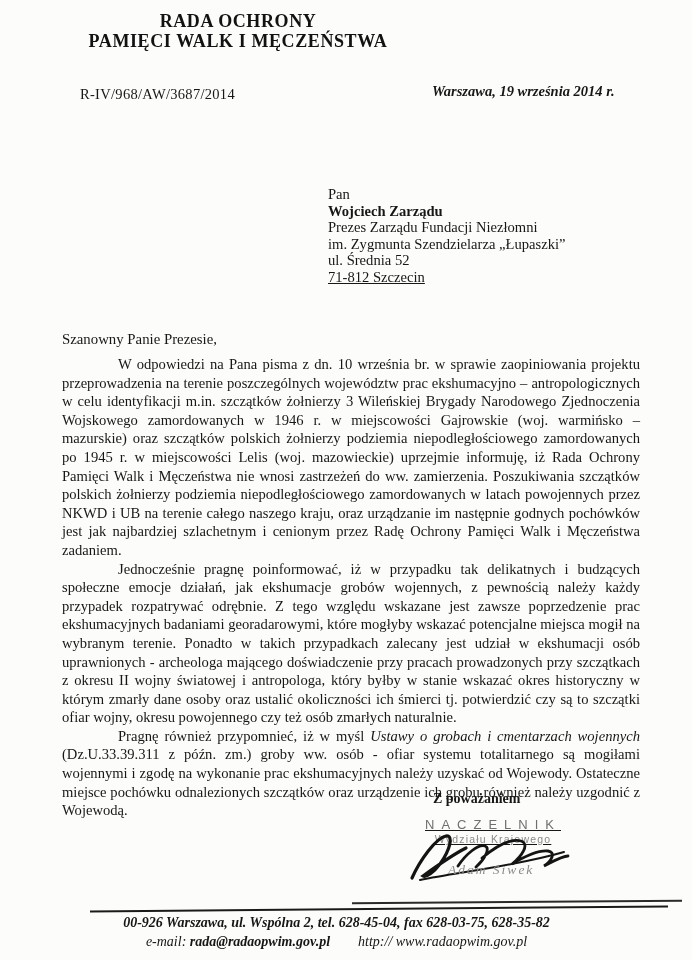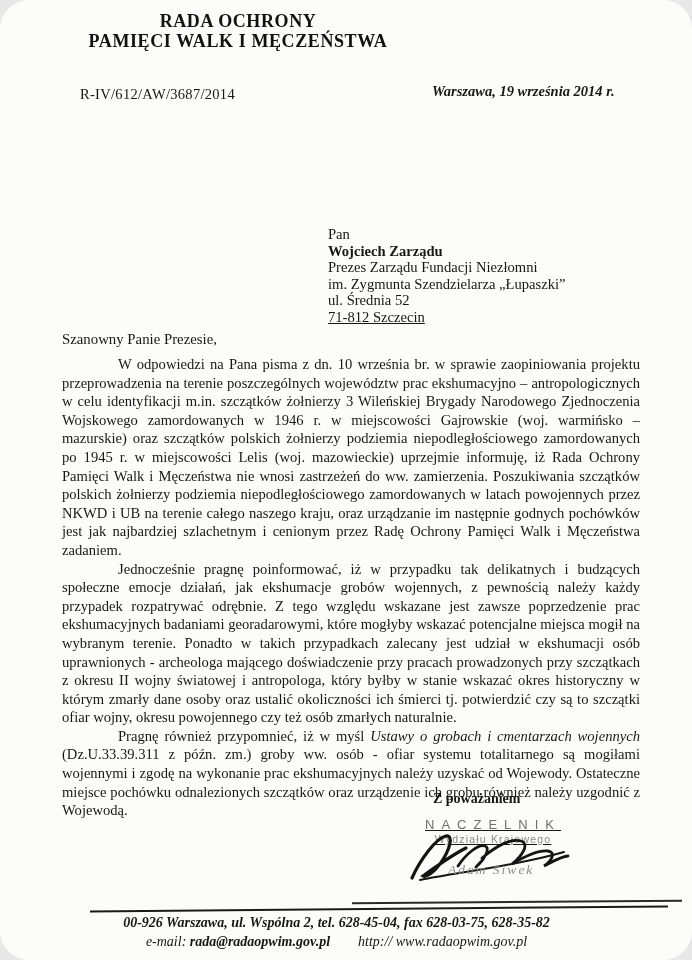--- a/index.html
+++ b/index.html
@@ -9,21 +9,20 @@
   }
   .page {
     position: relative;
     width: 692px;
     height: 960px;
     margin: 0 auto;
     background: #fcfcfa;
     overflow: hidden;
     color: #171717;
     font-family: "Liberation Serif", "DejaVu Serif", serif;
-    border-radius: 29px;
   }
 
   
   .letterhead {
     position: absolute;
     top: 11px;
     left: 28px;
     width: 420px;
     text-align: center;
     font-weight: bold;
@@ -50,21 +49,20 @@
     font-weight: 600;
   }
 
   
   .recipient {
     position: absolute;
     top: 186px;
     left: 328px;
     font-size: 14.6px;
     line-height: 16.6px;
-    margin-top: 40px;
   }
   .recipient .name { font-weight: bold; }
   .recipient .city { text-decoration: underline; }
 
   
   .salutation {
     position: absolute;
     top: 331px;
     left: 62px;
     font-size: 14.8px;
@@ -168,21 +166,21 @@
 </head>
 <body>
 
 <div class="page">
 
   <header class="letterhead">
     <div>RADA OCHRONY</div>
     <div>PAMIĘCI WALK I MĘCZEŃSTWA</div>
   </header>
 
-  <div class="refnum">R-IV/612/AW/3687/2014</div>
+  <div class="refnum">R-IV/968/AW/3687/2014</div>
 
   <div class="dateline">Warszawa, 19 września 2014 r.</div>
 
   <div class="recipient">
     <div>Pan</div>
     <div class="name">Wojciech Zarządu</div>
     <div>Prezes Zarządu Fundacji Niezłomni</div>
     <div>im. Zygmunta Szendzielarza „Łupaszki”</div>
     <div>ul. Średnia 52</div>
     <div class="city">71-812 Szczecin</div>

